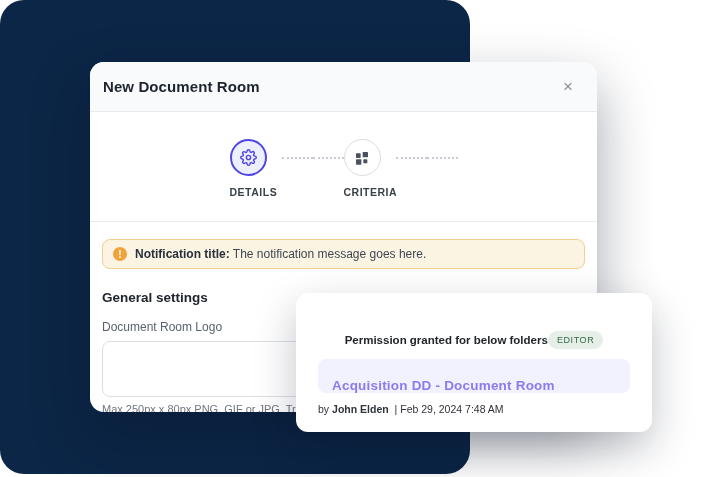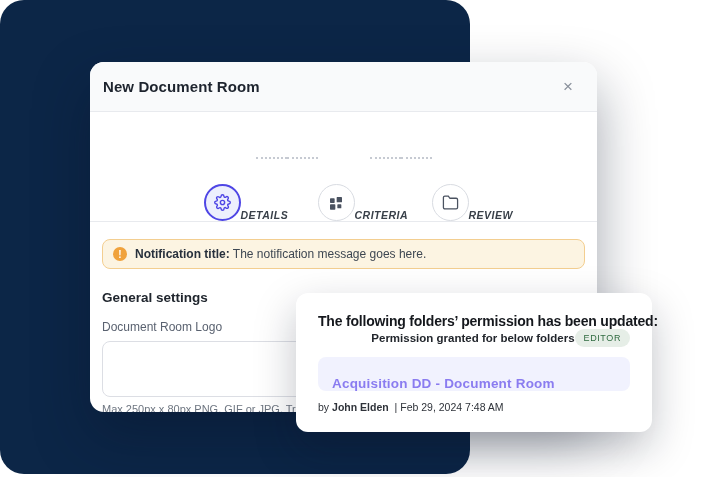--- a/index.html
+++ b/index.html
@@ -21,21 +21,21 @@
   .modal-header {
     height:50px; display:flex; align-items:center; justify-content:space-between;
     padding:0 24px 0 13px; background:#F9FAFB; border-bottom:1px solid #E8EAEE;gap:22px;
   }
   .modal-title { font-size:15px; font-weight:600; color:#1E242E; letter-spacing:.1px; }
   .close-btn { color:#8A919C; font-size:17px; line-height:1; cursor:pointer; background:none; border:none; font-family:inherit; }
   .stepper {
     height:110px; border-bottom:1px solid #E8EAEE;
     display:flex; justify-content:center; padding-top:27px;
   }
-  .step { width:52px; display:flex; flex-direction:row; align-items:flex-end;font-style:italic; }
+  .step { width:52px; display:flex; flex-direction:column; align-items:flex-start; }
   .step-circle {
     width:37px; height:37px; border:1.5px solid #D9DCE2; border-radius:50%;
     background:#fff; display:flex; align-items:center; justify-content:center; flex:none;
   }
   .step.active .step-circle { border:2.5px solid #4F46E5; background:#EDEFFD; }
   .step-label {
     margin-top:10px; font-size:10.5px; font-weight:600; color:#394049;
     letter-spacing:.5px; white-space:nowrap;
   }
   .connector { width:31px; border-top:2px dotted #C6CAD2; margin-top:18px; flex:none; }
@@ -58,21 +58,21 @@
   
   .toast {
     position:absolute; left:296px; top:293px; width:356px; height:139px;
     background:#ffffff; border-radius:12px; z-index:3;
     box-shadow:0 16px 42px rgba(10,20,40,.25);
     padding:20px 22px 0;
   }
   .toast-title {
     font-size:14px; font-weight:700; color:#15181D; letter-spacing:-.2px; white-space:nowrap;
   }
-  .toast-row2 { display:flex; align-items:center; justify-content:flex-end; margin-top:0; }
+  .toast-row2 { display:flex; align-items:center; justify-content:center; margin-top:18px; }
   .toast-subtitle { font-size:11.5px; font-weight:600; color:#22262C; }
   .badge {
     background:#E6EEE7; color:#2F6B40; font-size:9px; font-weight:400;
     letter-spacing:.6px; padding:4px 9px; border-radius:10px; white-space:nowrap;
   }
   .folder-row {
     margin-top:10px; height:34px; background:#F1F2FE; border-radius:8px;
     display:flex; align-items:flex-end; padding:0 14px; cursor:pointer;
   }
   .folder-name { font-size:13.5px; font-weight:600; color:#8A7CF0; letter-spacing:.2px; }
@@ -113,46 +113,35 @@
               <rect x="13" y="3" width="8" height="8" rx="1"></rect>
               <rect x="3" y="14" width="8" height="8" rx="1"></rect>
               <rect x="14" y="14" width="6" height="6" rx="1"></rect>
             </svg>
         </span>
       </div>
       <div class="step-label">CRITERIA</div>
     </div>
     <div class="connector"></div>
     <div class="connector"></div>
-    <div class="step">
-      <div class="step-circle">
-        <span>
-          <svg class="icon-svg" width="17" height="17" viewBox="0 0 24 24" fill="none" stroke="#4A5260" stroke-width="1.8" stroke-linecap="round" stroke-linejoin="round">
-              <path d="M22 19a2 2 0 0 1-2 2H4a2 2 0 0 1-2-2V5a2 2 0 0 1 2-2h5l2 3h9a2 2 0 0 1 2 2z"></path>
-            </svg>
-        </span>
-      </div>
-      <div class="step-label">REVIEW</div>
-    </div>
   </div>
 
   <div class="modal-content">
     <div class="banner">
       <span class="banner-icon">!</span>
       <span class="banner-text"><span class="banner-title">Notification title:</span> <span>The notification message goes here.</span></span>
     </div>
     <div class="section-heading">General settings</div>
     <div class="field-label">Document Room Logo</div>
     <div class="upload-box"></div>
     <div class="hint">Max 250px x 80px PNG, GIF or JPG. Transpa</div>
   </div>
 </div>
 
 <div class="toast">
-  <div class="toast-title">The following folders’ permission has been updated:</div>
   <div class="toast-row2">
     <span class="toast-subtitle">Permission granted for below folders</span>
     <span class="badge">EDITOR</span>
   </div>
   <div class="folder-row">
     <span class="folder-name">Acquisition DD - Document Room</span>
   </div>
   <div class="toast-footer">
     <span>by</span><span class="author">John Elden</span> <span>| Feb 29, 2024 7:48 AM</span>
   </div>

